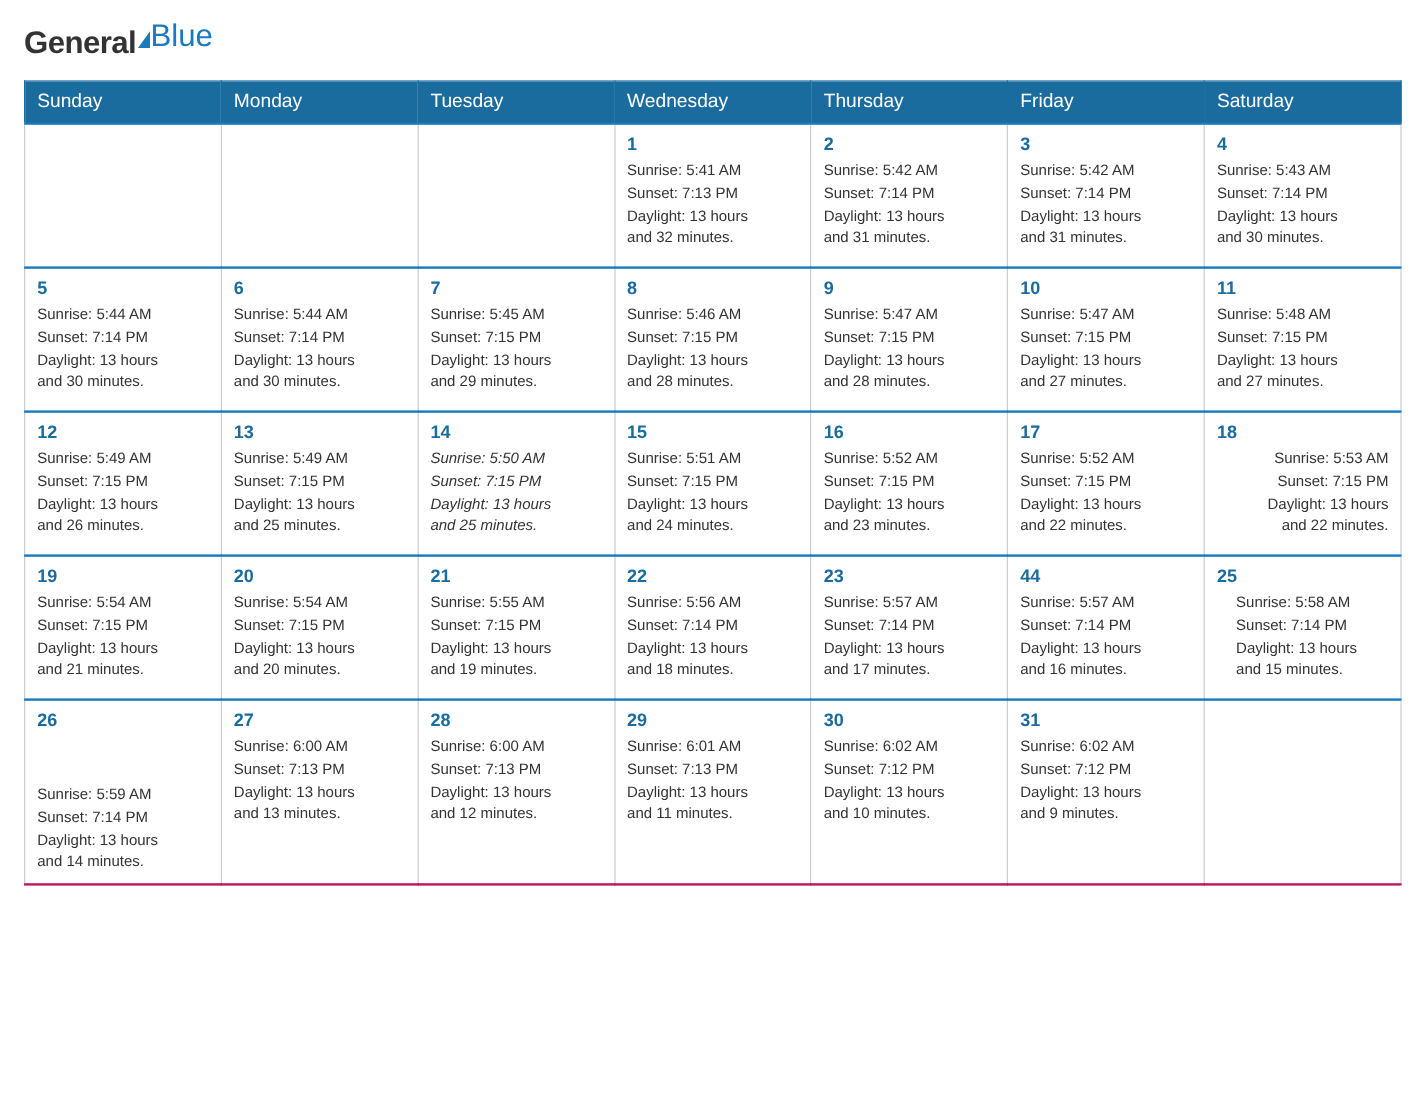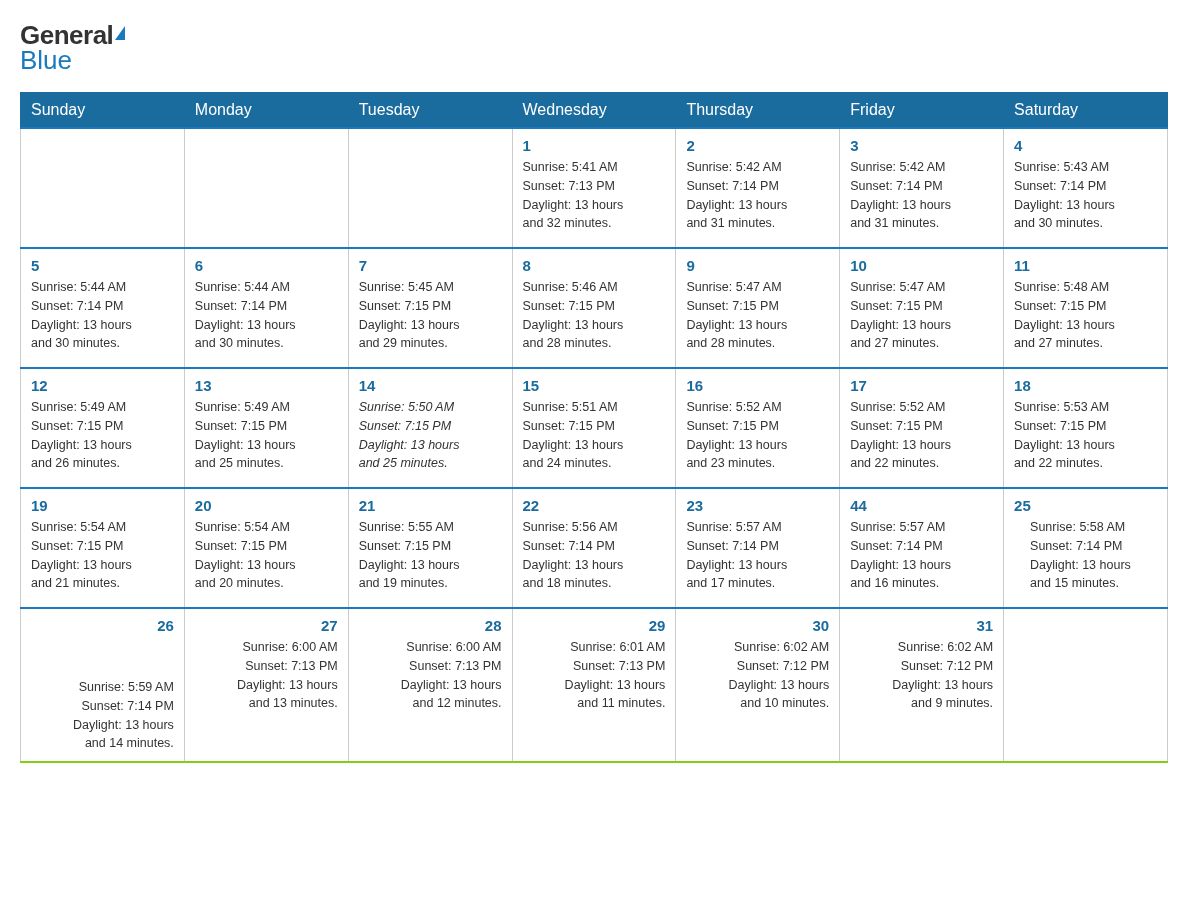--- a/index.html
+++ b/index.html
@@ -11,21 +11,21 @@
       min-height: 918px;
     }
     .header {
       display: flex;
       justify-content: space-between;
       align-items: flex-start;
       margin-bottom: 16px;
     }
     .logo {
       display: flex;
-      flex-direction: column;
+      flex-direction: row;
       align-items: flex-start;
     }
     .logo-general {
       font-size: 26px;
       font-weight: bold;
       color: #333;
       letter-spacing: -0.5px;
     }
     .logo-blue {
       font-size: 26px;
@@ -94,22 +94,21 @@
       font-weight: bold;
       color: #1a6b9e;
       margin-bottom: 4px;
     }
     .day-info {
       font-size: 12.5px;
       line-height: 1.5;
       color: #333;
     }
     tbody tr:last-child {
-      border-bottom: 2px solid #84cc16;
-      text-align: right;
+      border-bottom: 2px solid #be185d;
     }
   </style>
 </head>
 <body>
 
 <div class="header">
   <div class="logo">
     <div style="display:flex; align-items:center;">
       <span class="logo-general">General</span>
       <span class="logo-triangle"></span>
@@ -253,21 +252,21 @@
         </td>
         <td>
           <div class="day-num">17</div>
           <div class="day-info" style="white-space: pre-line;">Sunrise: 5:52 AM
 Sunset: 7:15 PM
 Daylight: 13 hours
 and 22 minutes.</div>
         </td>
         <td>
           <div class="day-num">18</div>
-          <div class="day-info" style="white-space: pre-line;">Sunrise: 5:53 AM
+          <div class="day-info" style="white-space: pre-line; text-align: right;">Sunrise: 5:53 AM
 Sunset: 7:15 PM
 Daylight: 13 hours
 and 22 minutes.</div>
         </td>
       </tr>
       <tr>
         <td>
           <div class="day-num">19</div>
           <div class="day-info" style="white-space: pre-line;">Sunrise: 5:54 AM
 Sunset: 7:15 PM

